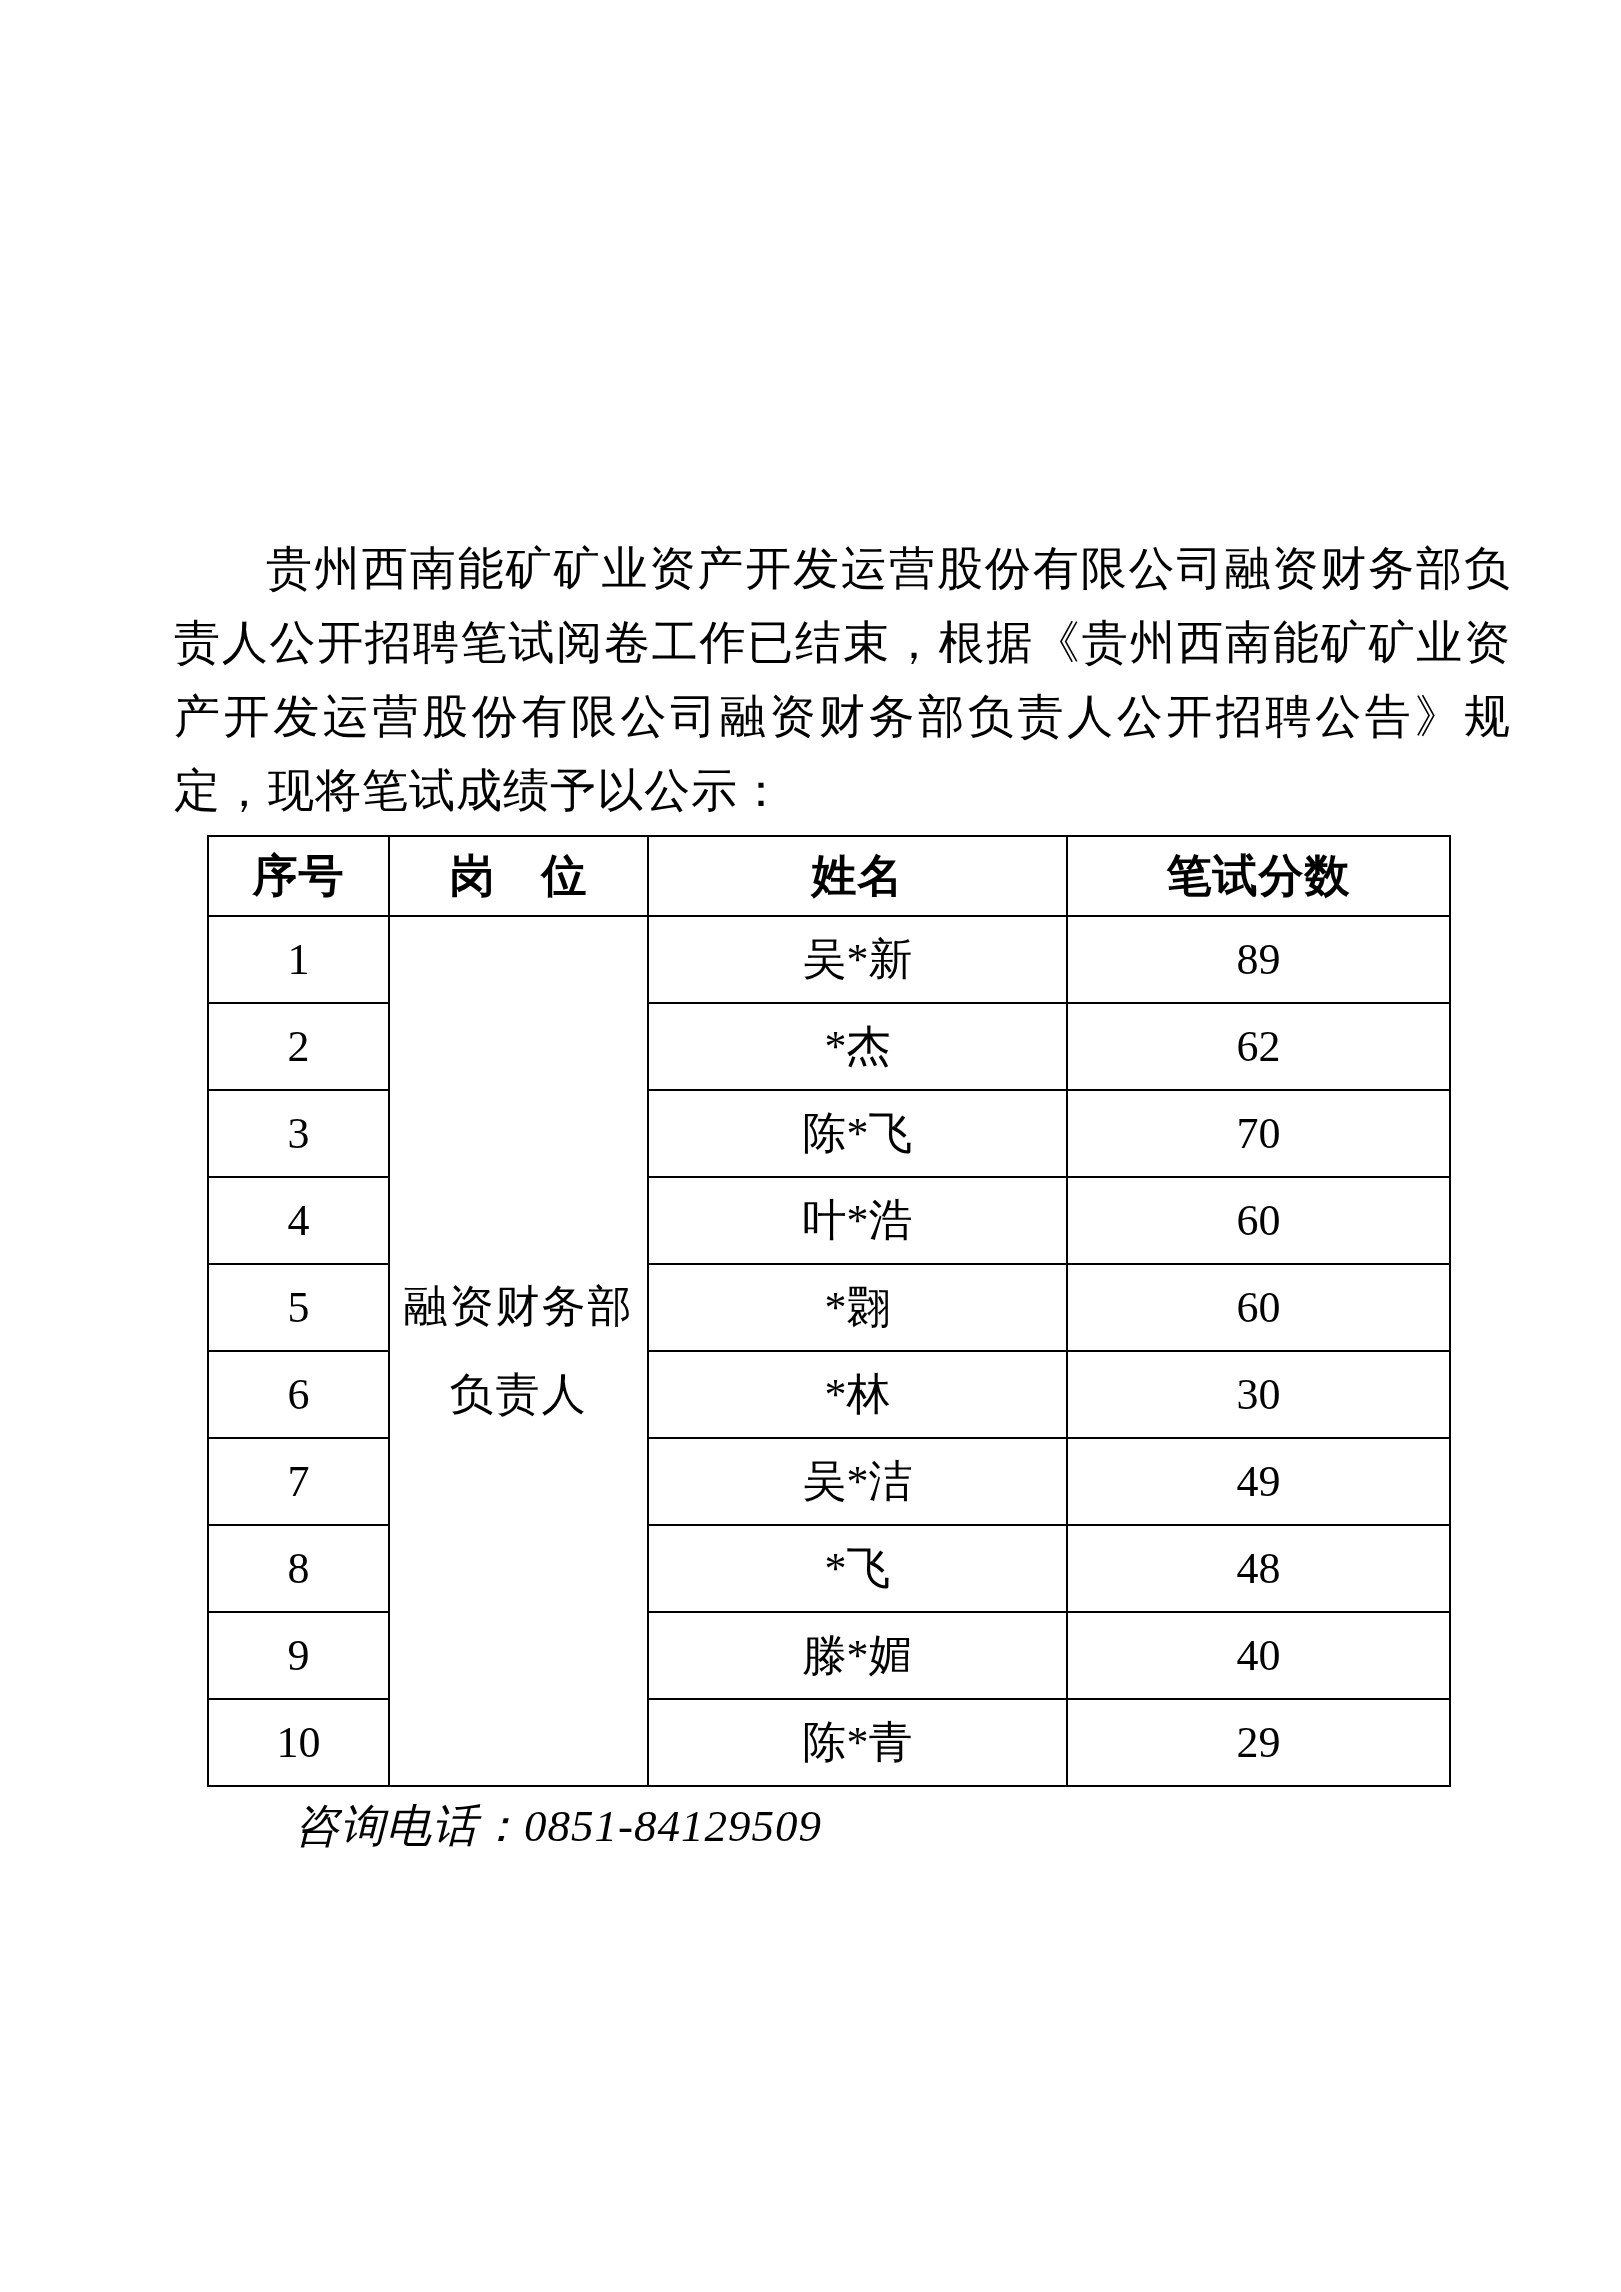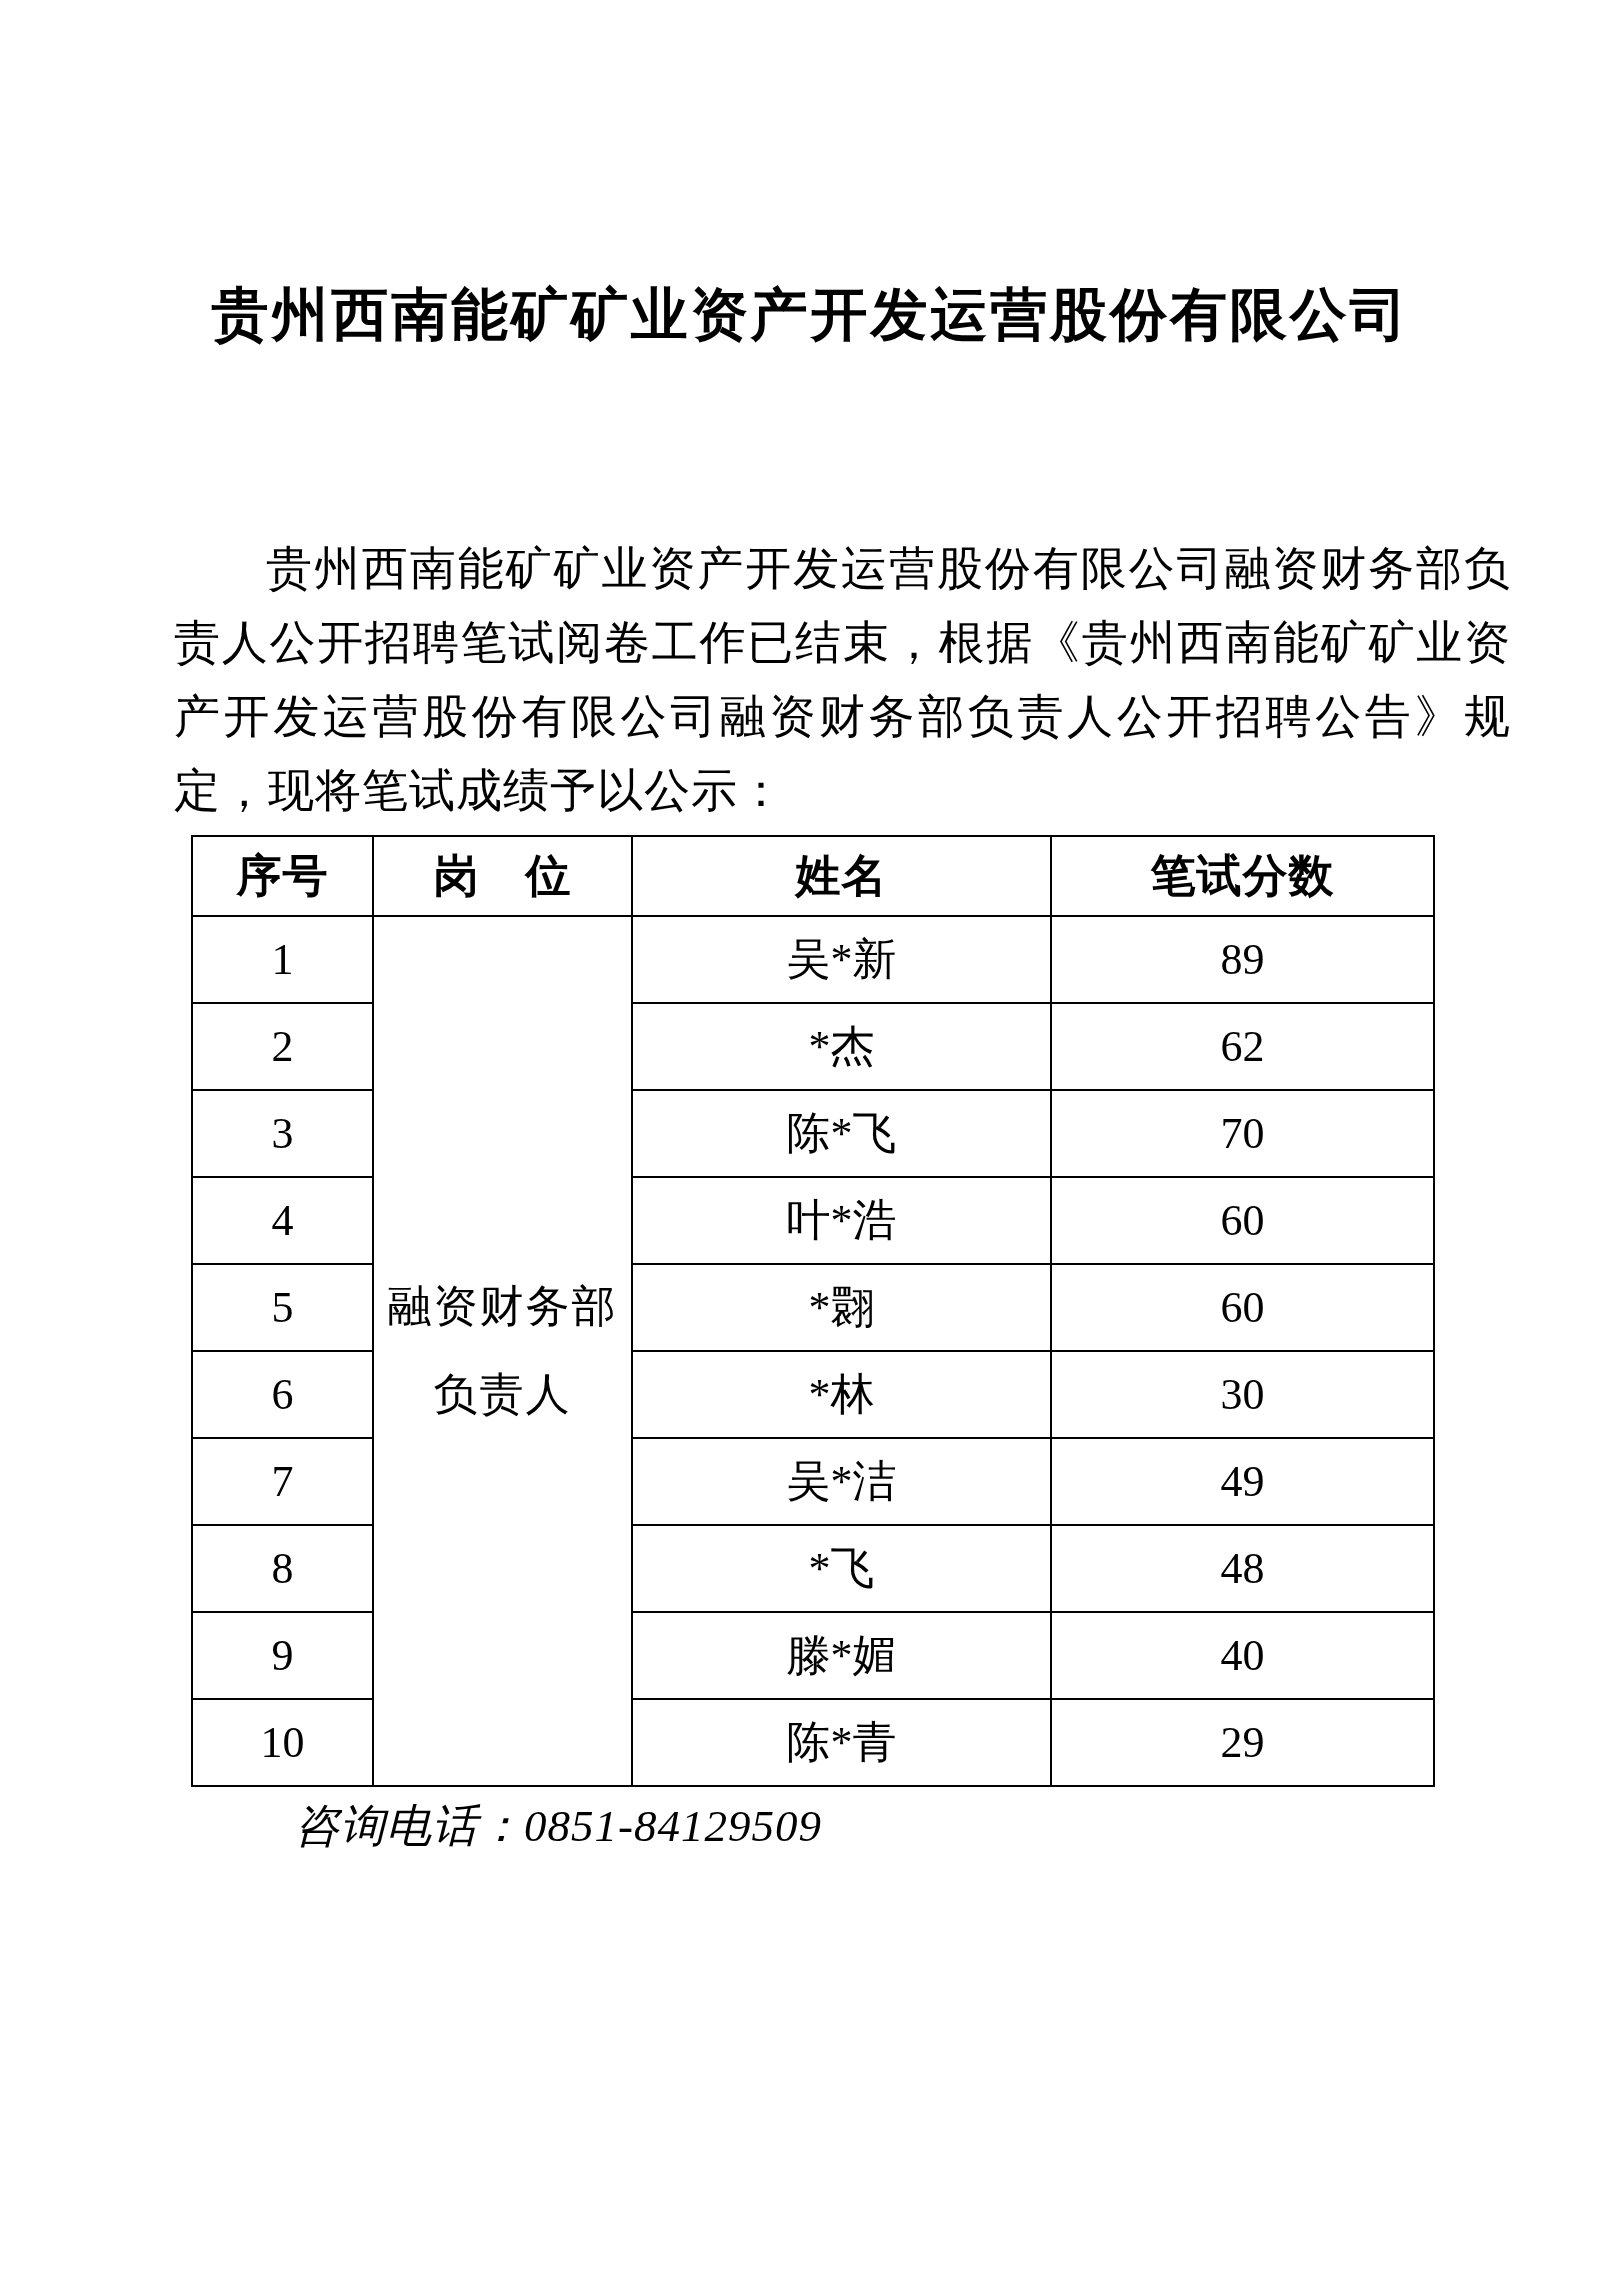--- a/index.html
+++ b/index.html
@@ -46,21 +46,21 @@
     text-justify: inter-character;
     text-indent: 2em;
     letter-spacing: 1px;
     margin-left: 32px;
   }
 
   
   table.scores {
     position: absolute;
     top: 835px;
-    left: 191px;
+    left: 207px;
     width: 1242px;
     border-collapse: collapse;
     table-layout: fixed;
   }
   table.scores td, table.scores th {
     border: 2px solid #000000;
     text-align: center;
     vertical-align: middle;
     padding: 0;
     font-size: 44px;
@@ -90,21 +90,20 @@
     white-space: nowrap;
     font-style: italic;
   }
 </style>
 </head>
 <body>
 
 <div class="page">
 
   <div class="title-block">
-    <div class="title-line">贵州西南能矿矿业资产开发运营股份有限公司</div>
   </div>
 
   <div class="body-paragraph">贵州西南能矿矿业资产开发运营股份有限公司融资财务部负责人公开招聘笔试阅卷工作已结束，根据《贵州西南能矿矿业资产开发运营股份有限公司融资财务部负责人公开招聘公告》规定，现将笔试成绩予以公示：</div>
 
   <table class="scores">
     <colgroup>
       <col style="width:181px">
       <col style="width:259px">
       <col style="width:419px">
       <col style="width:383px">

